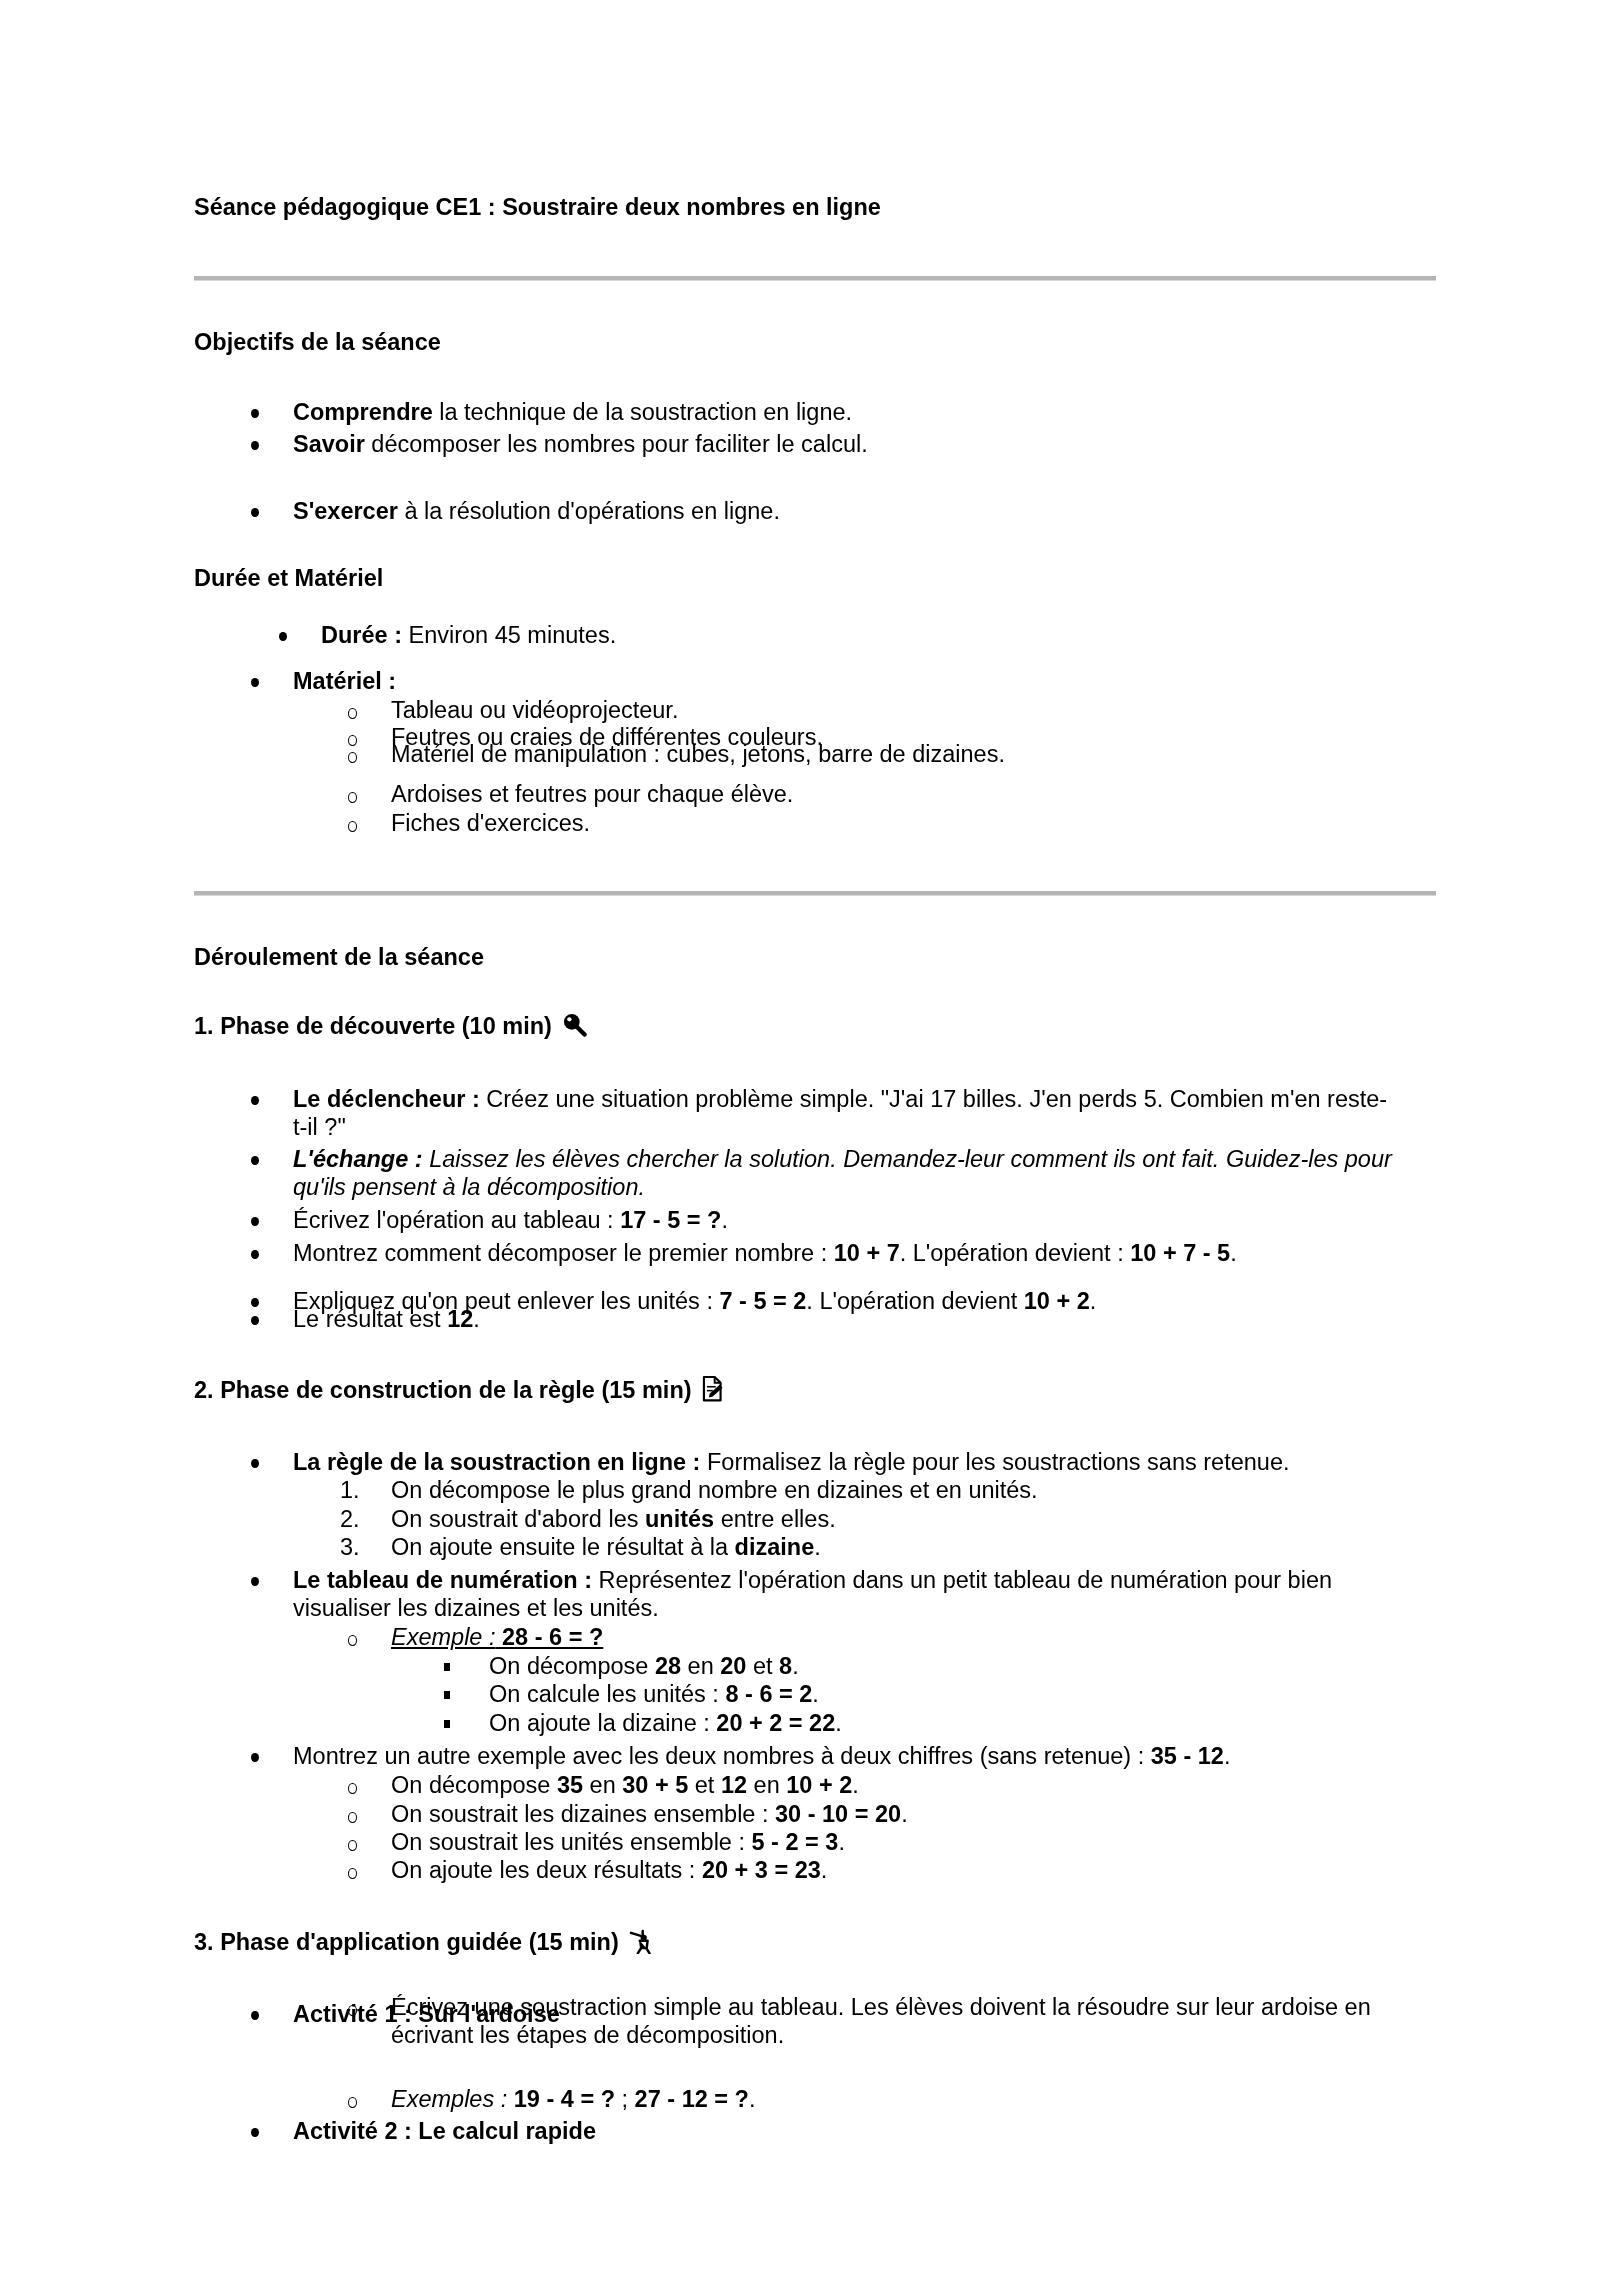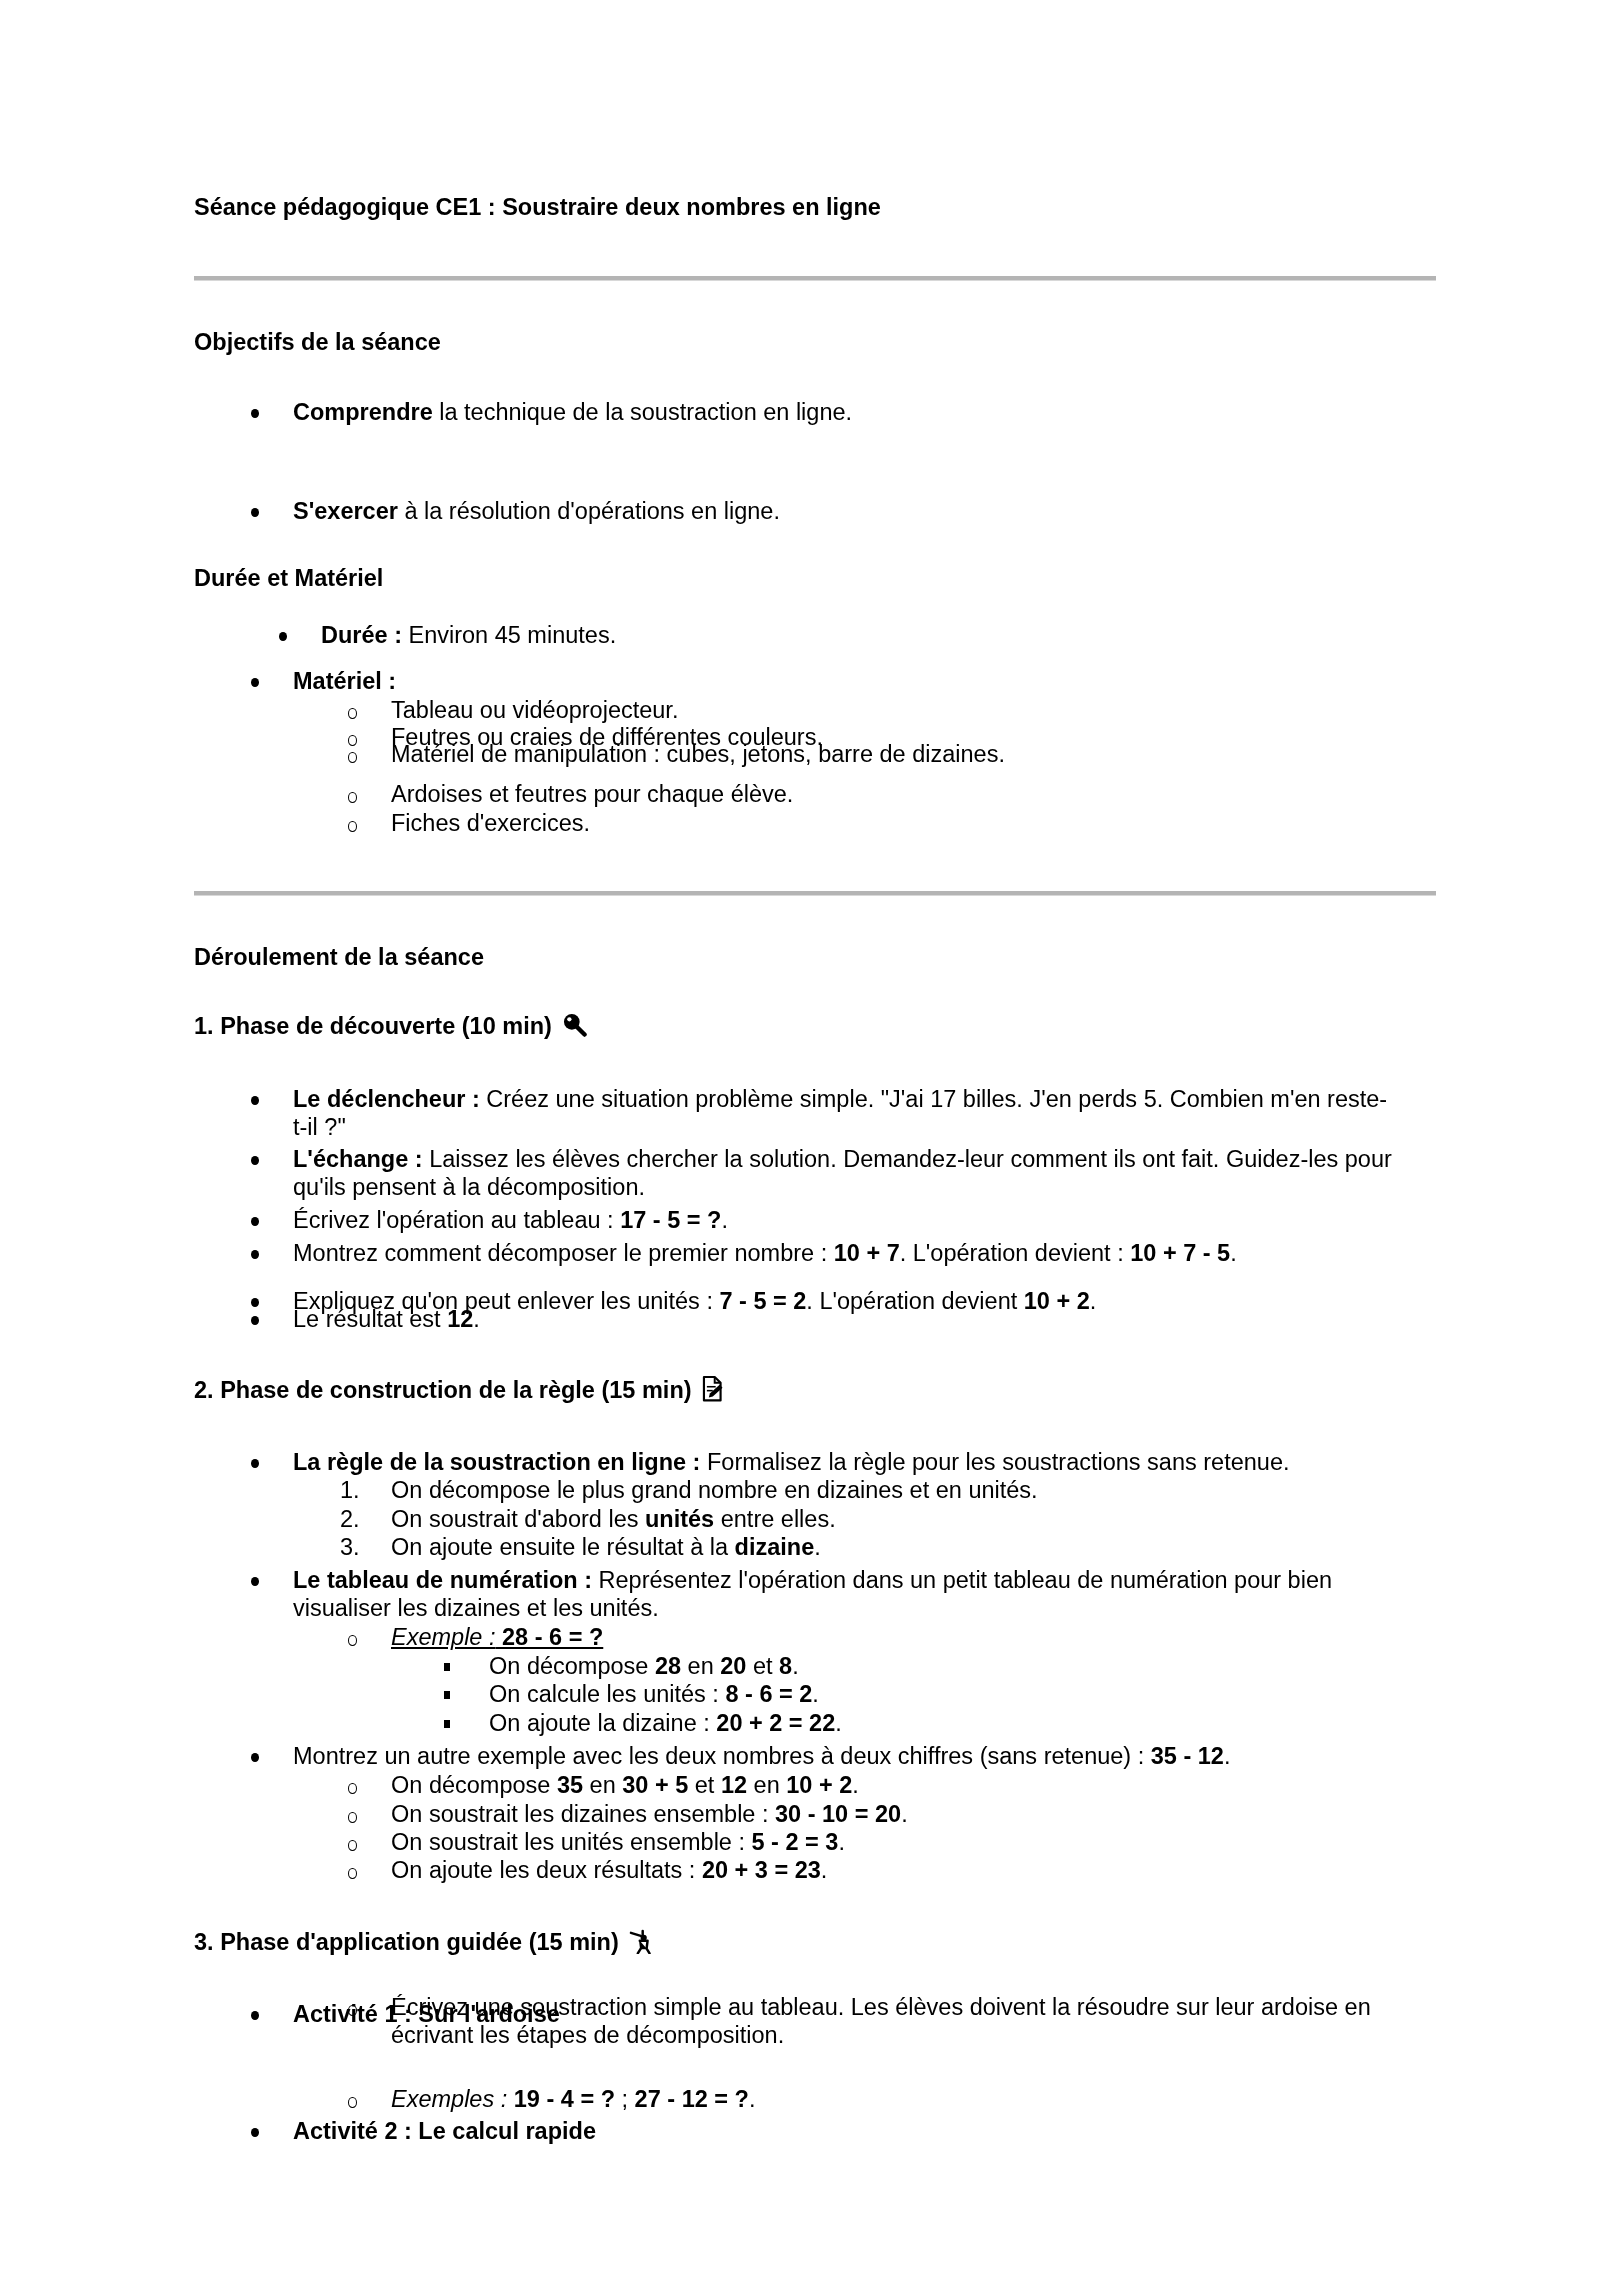--- a/index.html
+++ b/index.html
@@ -30,20 +30,23 @@
 
   <div class="abs h" style="left:194px; top:193px;">Séance pédagogique CE1 : Soustraire deux nombres en ligne</div>
 
   <div class="hr" style="top:276px;"></div>
 
   <div class="abs h" style="left:194px; top:328px;">Objectifs de la séance</div>
 
   <div class="bullet disc lvl1" style="top:398px;">
     <b>Comprendre</b><span> la technique de la soustraction en ligne.</span>
   </div>
+  <div class="bullet disc lvl1" style="top:430px;">
+    <b>Savoir</b><span> décomposer les nombres pour faciliter le calcul.</span>
+  </div>
   <div class="bullet disc lvl1" style="top:497px;">
     <b>S'exercer</b><span> à la résolution d'opérations en ligne.</span>
   </div>
 
   <div class="abs h" style="left:194px; top:564px;">Durée et Matériel</div>
 
   <div class="bullet disc lvl1" style="top:621px;margin-left:28px;">
     <b>Durée :</b><span> Environ 45 minutes.</span>
   </div>
   <div class="bullet disc lvl1" style="top:667px;">
@@ -65,21 +68,21 @@
           <circle cx="10" cy="10" r="8" fill="#000"></circle>
           <circle cx="7.5" cy="7.5" r="2.2" fill="#fff"></circle>
           <line x1="15" y1="15" x2="23" y2="23" stroke="#000" stroke-width="4.5" stroke-linecap="round"></line>
         </svg>
     </span>
   </div>
 
   <div class="bullet disc lvl1 wrap" style="top:1085px;">
     <b>Le déclencheur :</b><span> Créez une situation problème simple. "J'ai 17 billes. J'en perds 5. Combien m'en reste-t-il ?"</span>
   </div>
-  <div class="bullet disc lvl1 wrap" style="top:1145px;">
+  <div class="bullet disc lvl1 wrap" style="top:1145px;font-style:italic;">
     <b>L'échange :</b><span> Laissez les élèves chercher la solution. Demandez-leur comment ils ont fait. Guidez-les pour qu'ils pensent à la décomposition.</span>
   </div>
   <div class="bullet disc lvl1" style="top:1206px;">
     <span>Écrivez l'opération au tableau : </span><b>17 - 5 = ?</b><span>.</span>
   </div>
   <div class="bullet disc lvl1" style="top:1239px;">
     <span>Montrez comment décomposer le premier nombre : </span><b>10 + 7</b><span>. L'opération devient : </span><b>10 + 7 - 5</b><span>.</span>
   </div>
   <div class="bullet disc lvl1" style="top:1271px;margin-top:16px;">
     <span>Expliquez qu'on peut enlever les unités : </span><b>7 - 5 = 2</b><span>. L'opération devient </span><b>10 + 2</b><span>.</span>

